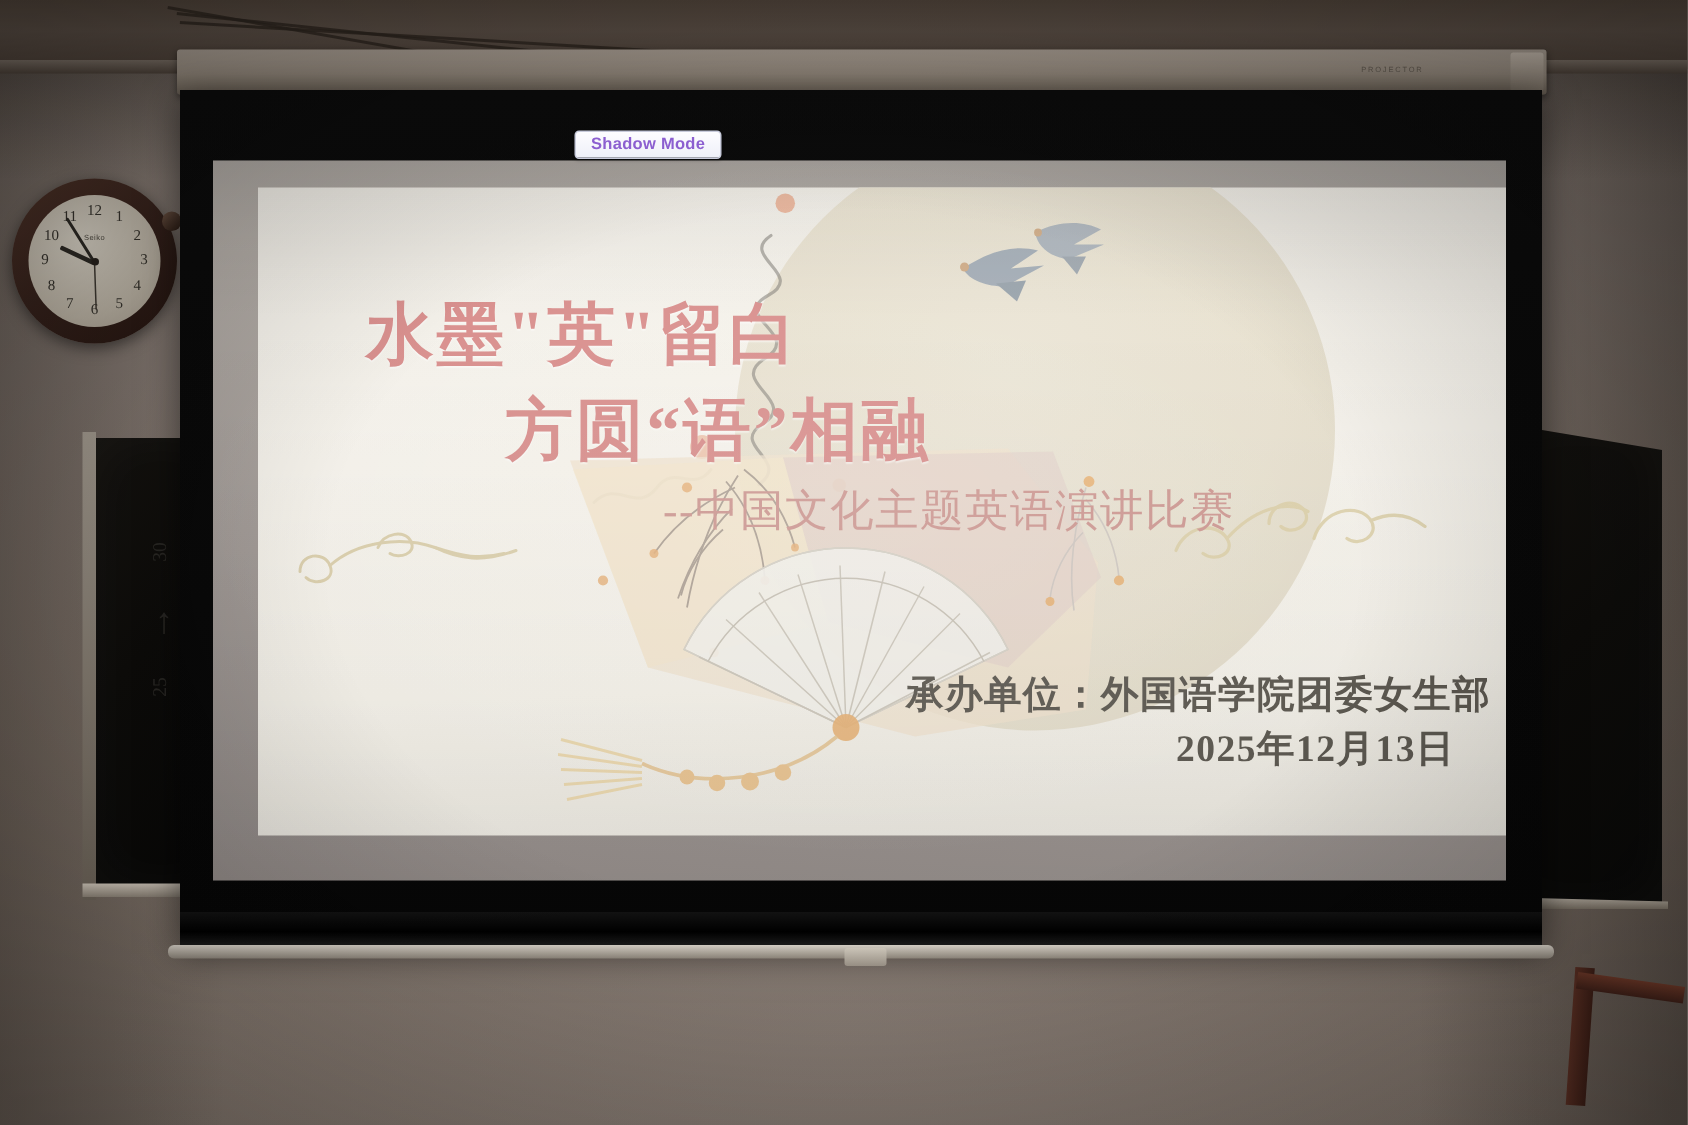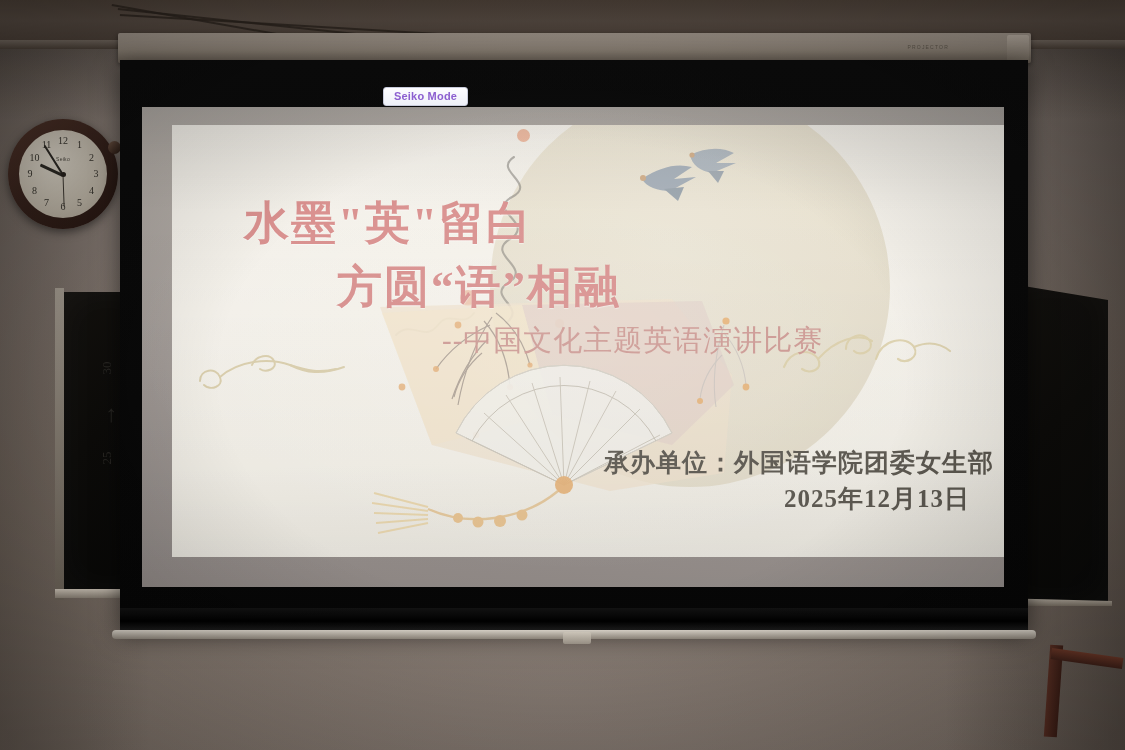--- a/index.html
+++ b/index.html
@@ -424,16 +424,16 @@
       </div>
 
       <div id="screen-haze"></div>
     </div>
 
     <div id="screen-bottom-bar"></div>
     <div id="screen-weightbar"></div>
     <div id="screen-pulltab"></div>
   </div>
 
-  <div id="shadow-mode-badge">Seiko Mode</div>
+  <div id="shadow-mode-badge">Shadow Mode</div>
 
   <div id="vignette"></div>
 </div>
 
 </body></html>

